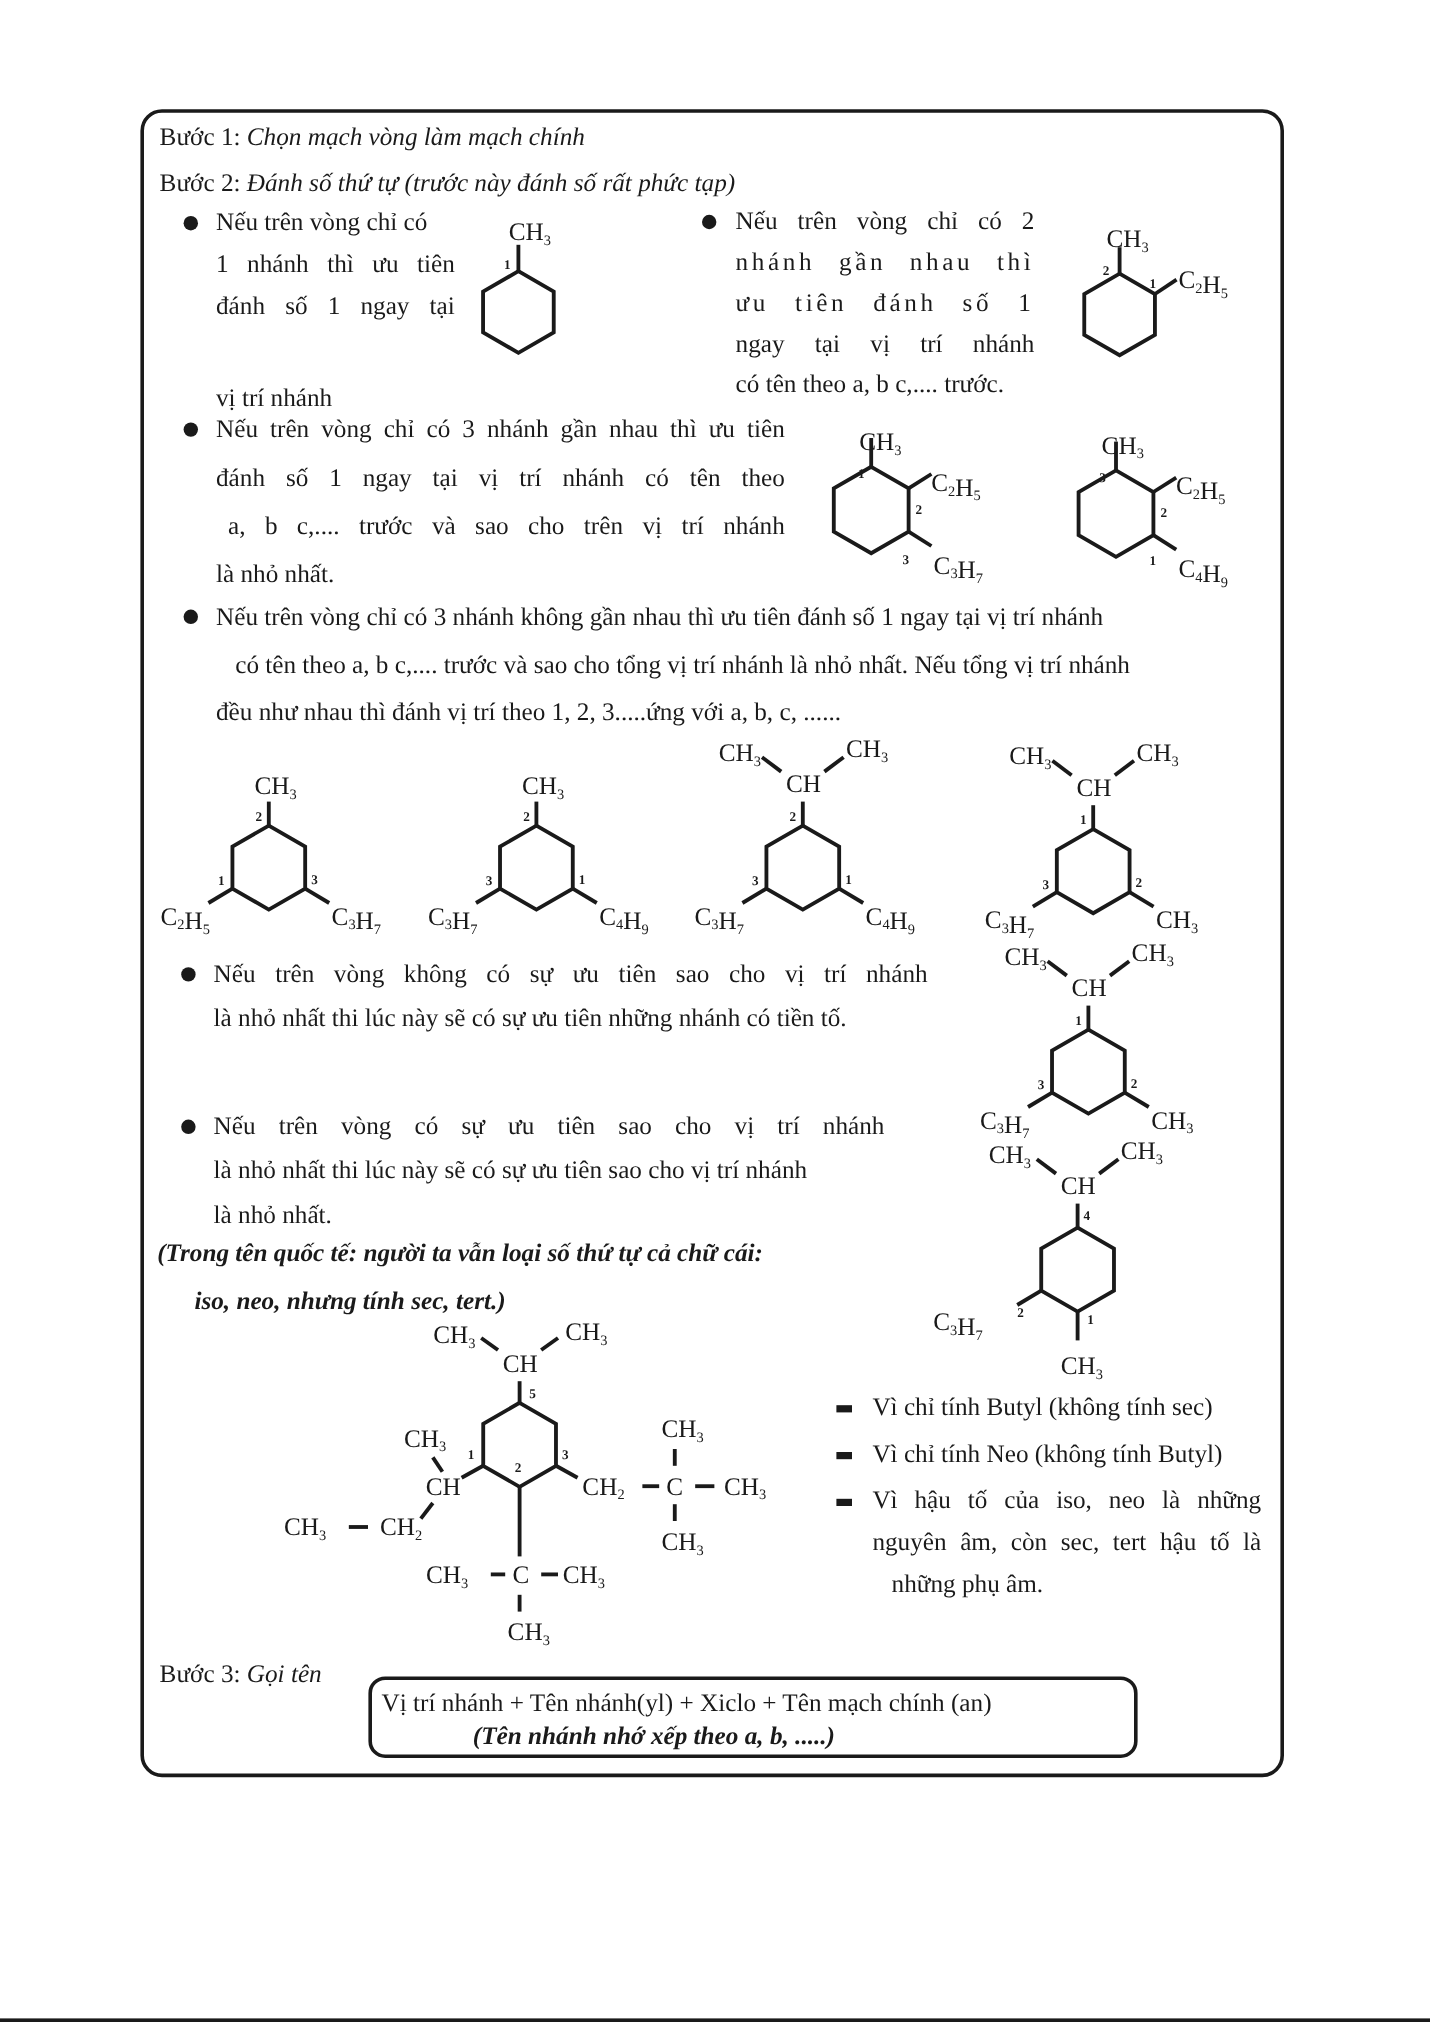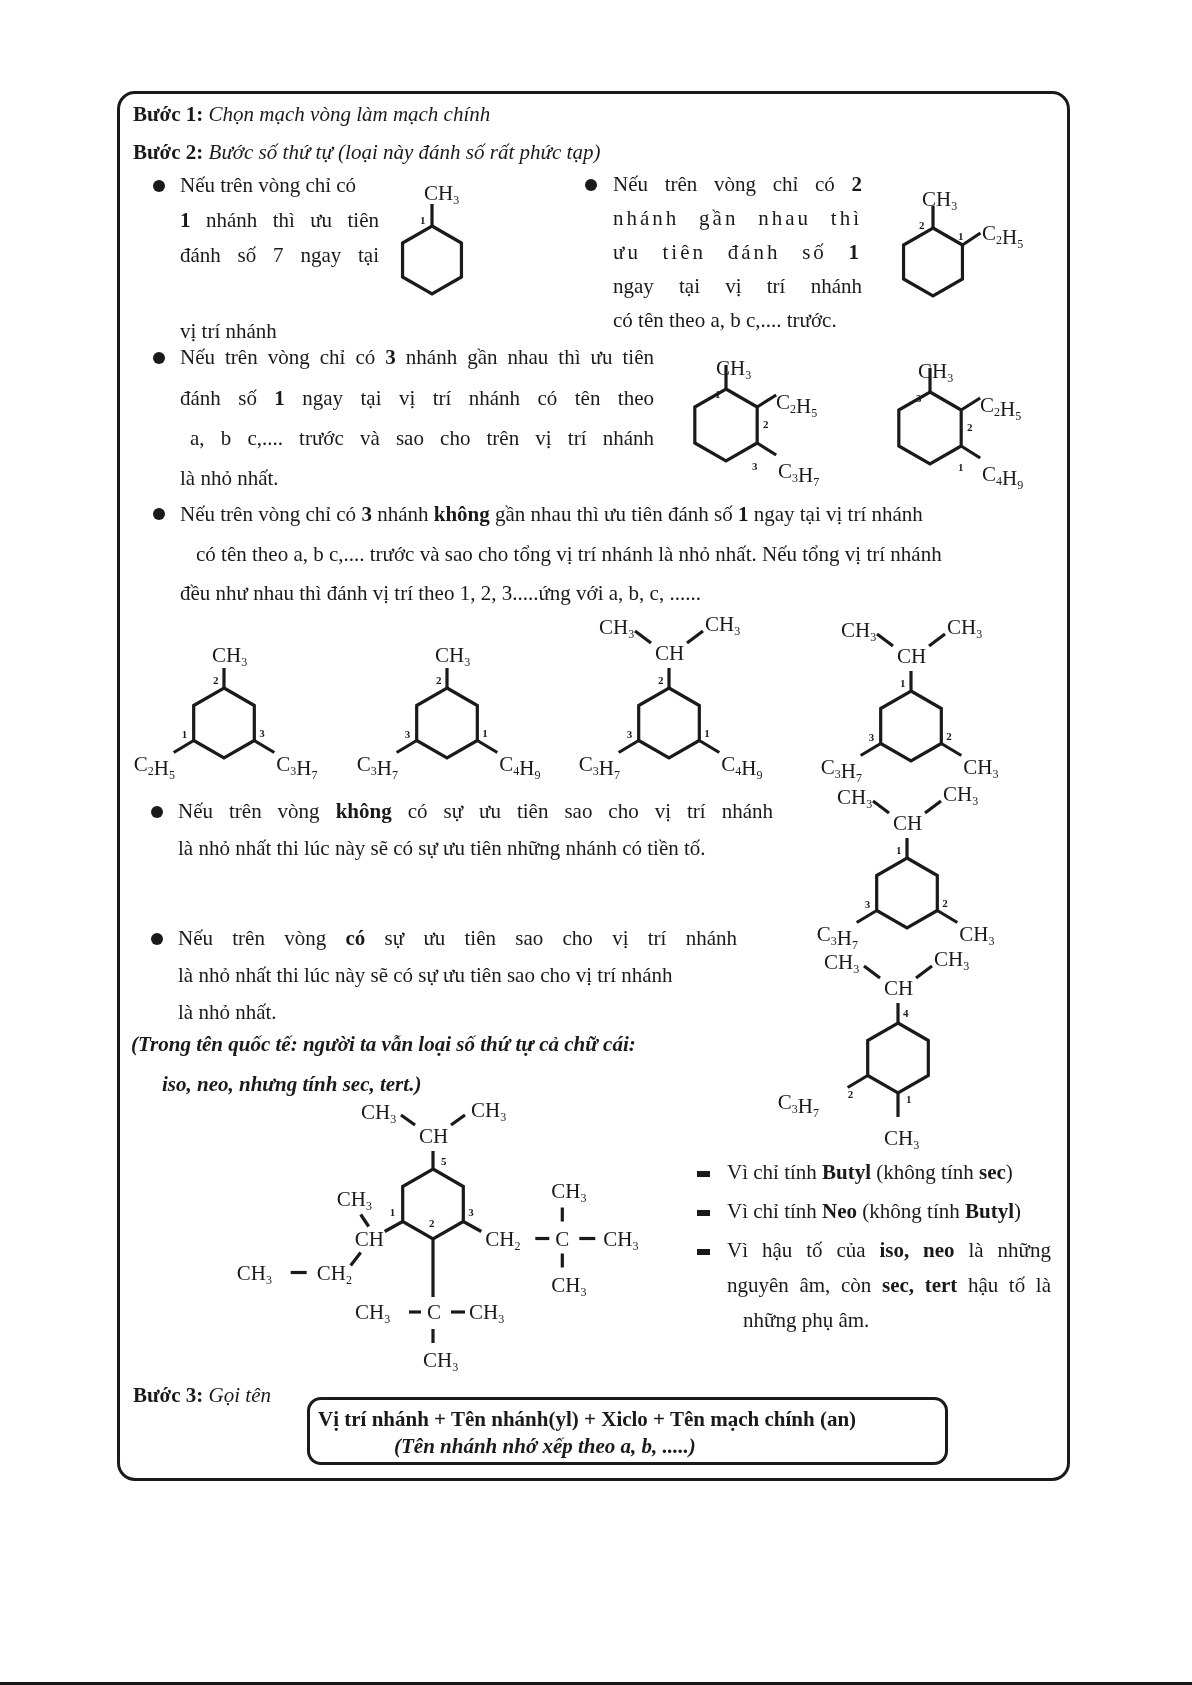--- a/index.html
+++ b/index.html
@@ -1,21 +1,21 @@
 <!DOCTYPE html>
 <html><head>
 <meta charset="utf-8">
 <style>
   html, body { margin:0; padding:0; background:#ffffff; }
   body { width:1192px; height:1685px; position:relative; overflow:hidden;
          font-family:"Liberation Serif", "DejaVu Serif", serif; color:#1a1a1a; }
   .frame { position:absolute; left:117px; top:91px; width:953px; height:1390px;
            border:3px solid #1a1a1a; border-radius:18px; box-sizing:border-box; }
   .t { position:absolute; font-size:21px; line-height:21px; white-space:nowrap; }
-  .b { font-weight:bold; }
+  .b { font-weight:normal; }
   .i { font-style:italic; }
   .bi { font-weight:bold; font-style:italic; }
   .just { white-space:normal; text-align:justify; text-align-last:justify; }
   .bullet { position:absolute; width:12px; height:12px; border-radius:50%; background:#1a1a1a; }
   .dash { position:absolute; width:13px; height:6px; background:#1a1a1a; }
   svg.mol { position:absolute; left:0; top:0; overflow:visible; }
   svg.mol line, svg.mol polyline, svg.mol polygon { stroke:#1a1a1a; stroke-width:3.2; fill:none; stroke-linejoin:miter; }
   svg.mol text { font-family:"Liberation Serif", serif; fill:#1a1a1a; }
   svg.mol .lab { font-size:21px; }
   svg.mol .num { font-size:11px; font-weight:bold; }
@@ -28,27 +28,27 @@
 <body>
 
 <div class="frame"></div>
 
 <div class="t" style="left:133px;top:104px;">
   <span class="b">Bước 1:</span>
   <span class="i">Chọn mạch vòng làm mạch chính</span>
 </div>
 <div class="t" style="left:133px;top:142px;">
   <span class="b">Bước 2:</span>
-  <span class="i">Bước số thứ tự (loại này đánh số rất phức tạp)</span>
+  <span class="i">Đánh số thứ tự (trước này đánh số rất phức tạp)</span>
 </div>
 
 <div class="bullet" style="left:153px;top:180px;"></div>
 <div class="t" style="left:180px;top:175px;">Nếu trên vòng chỉ có</div>
 <div class="t just" style="left:180px;top:210px;width:199px;"><span class="b">1</span><span> nhánh thì ưu tiên</span></div>
-<div class="t just" style="left:180px;top:245px;width:199px;">đánh số 7 ngay tại</div>
+<div class="t just" style="left:180px;top:245px;width:199px;">đánh số 1 ngay tại</div>
 <div class="t" style="left:180px;top:280px;margin-top:41px;">vị trí nhánh</div>
 
 <div class="bullet" style="left:585px;top:179px;"></div>
 <div class="t just" style="left:613px;top:174px;width:249px;"><span>Nếu trên vòng chỉ có </span><span class="b">2</span></div>
 <div class="t just" style="left:613px;top:208px;width:249px;letter-spacing:3px;">nhánh gần nhau thì</div>
 <div class="t just" style="left:613px;top:242px;width:249px;letter-spacing:3px;"><span>ưu tiên đánh số </span><span class="b">1</span></div>
 <div class="t just" style="left:613px;top:276px;width:249px;">ngay tại vị trí nhánh</div>
 <div class="t" style="left:613px;top:310px;">có tên theo a, b c,.... trước.</div>
 
 <div class="bullet" style="left:153px;top:352px;"></div>

